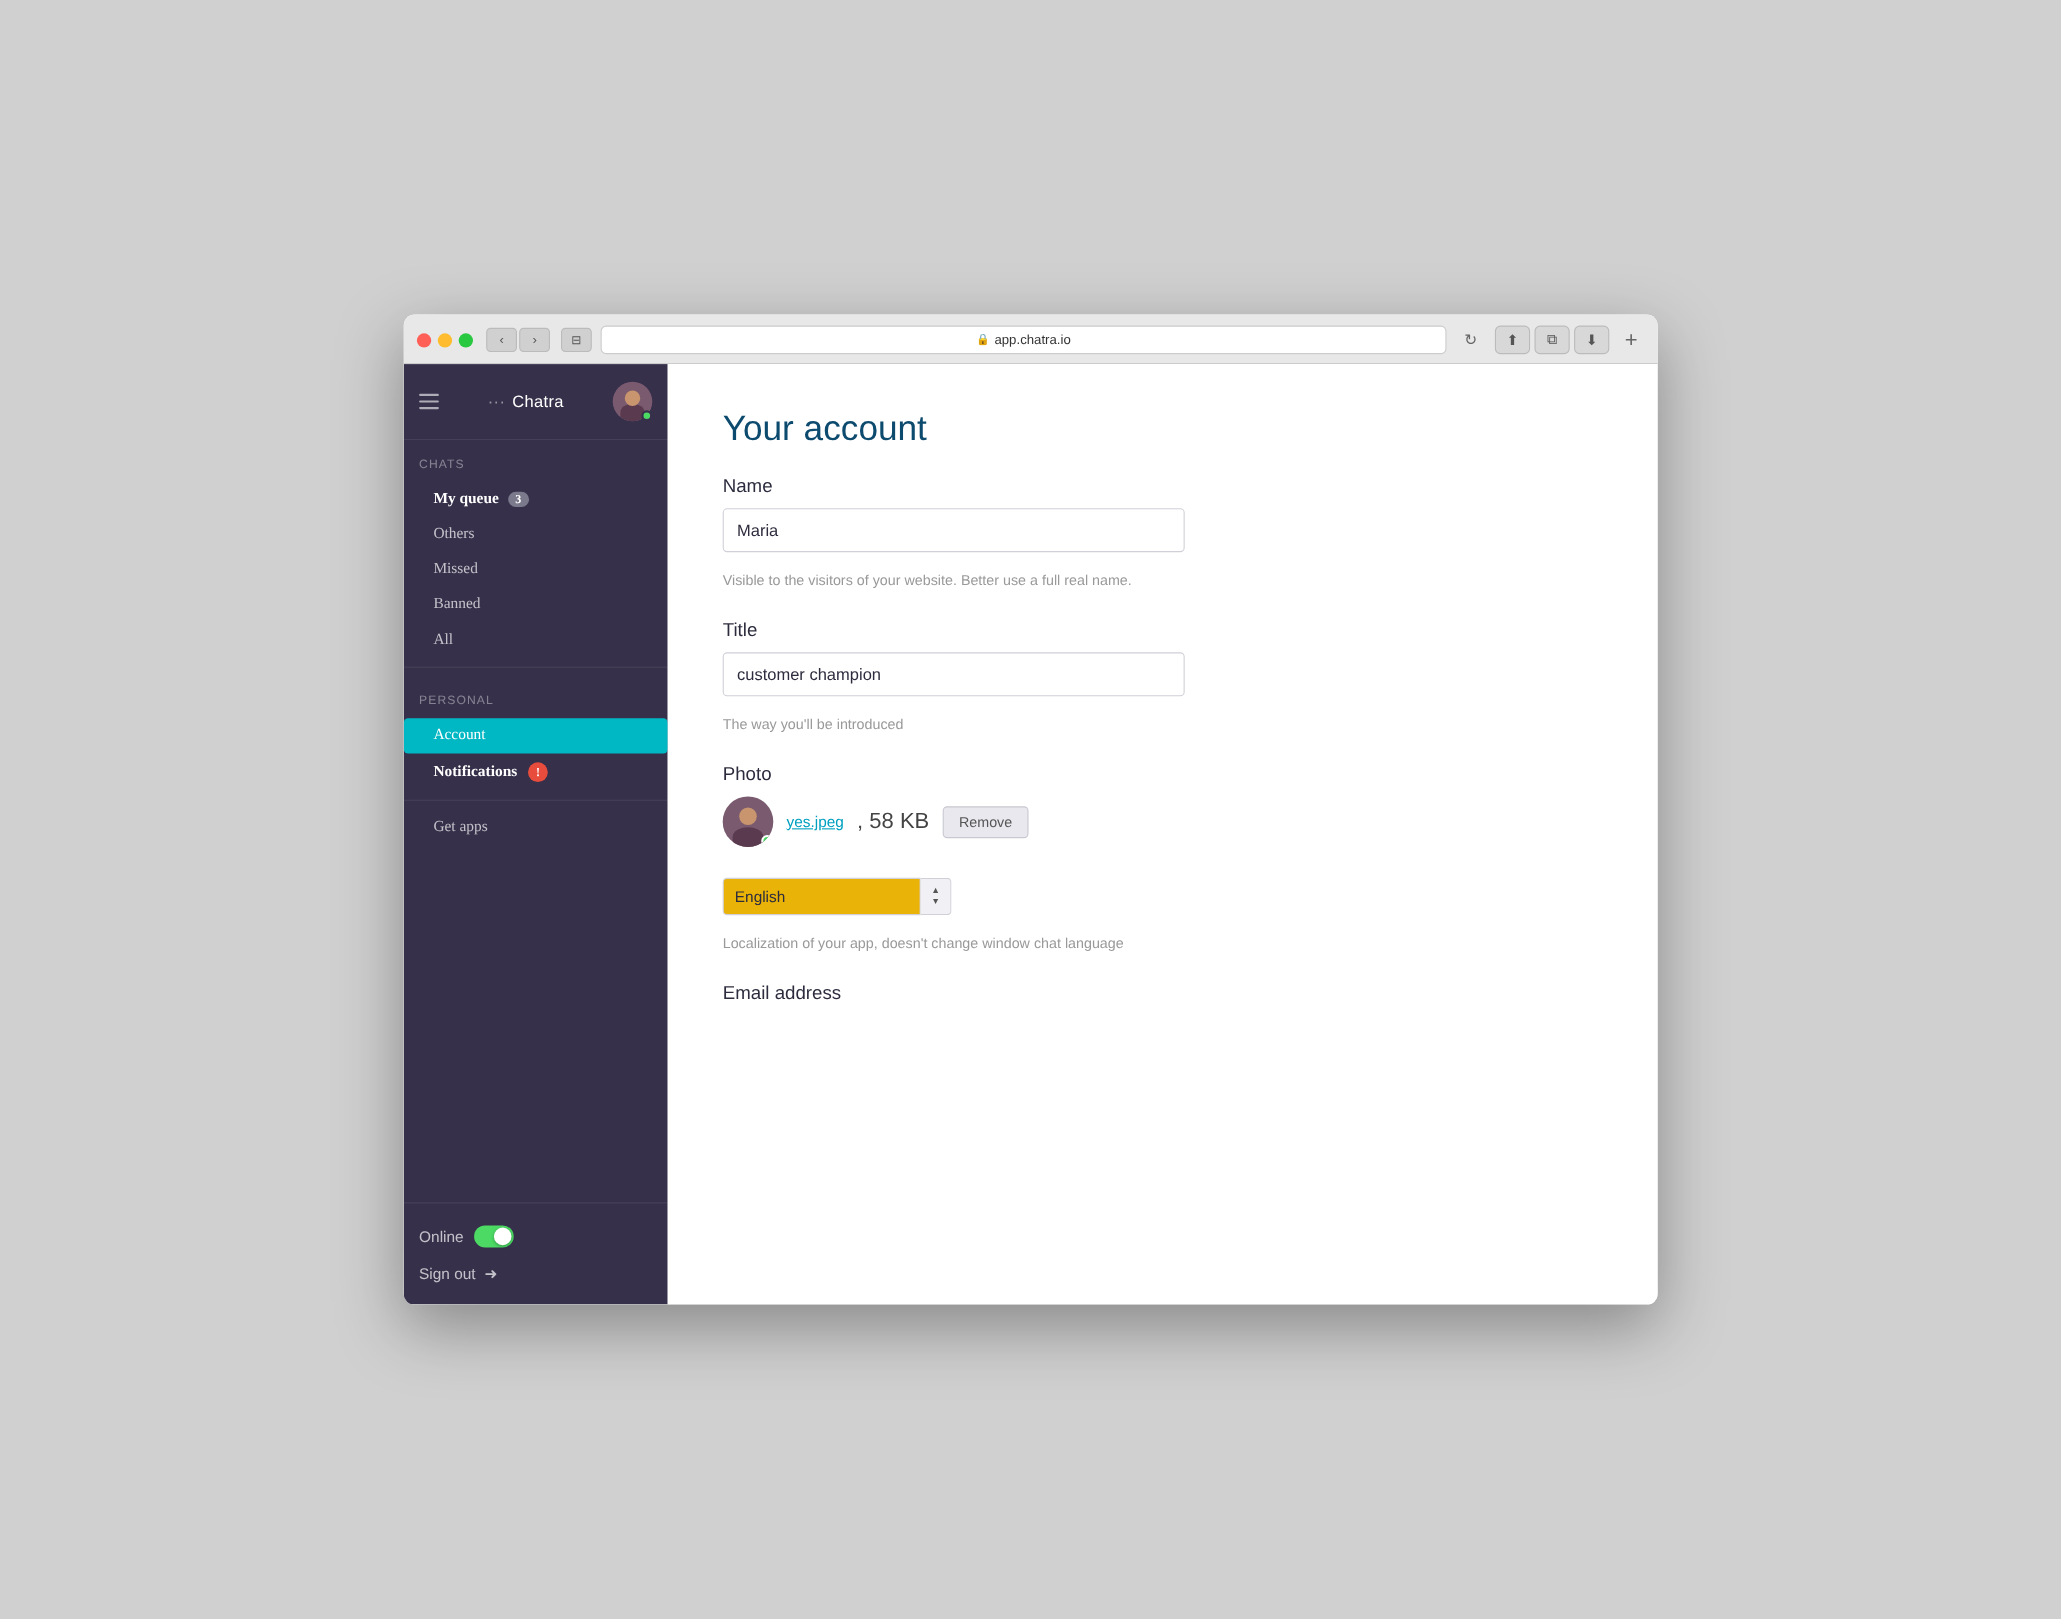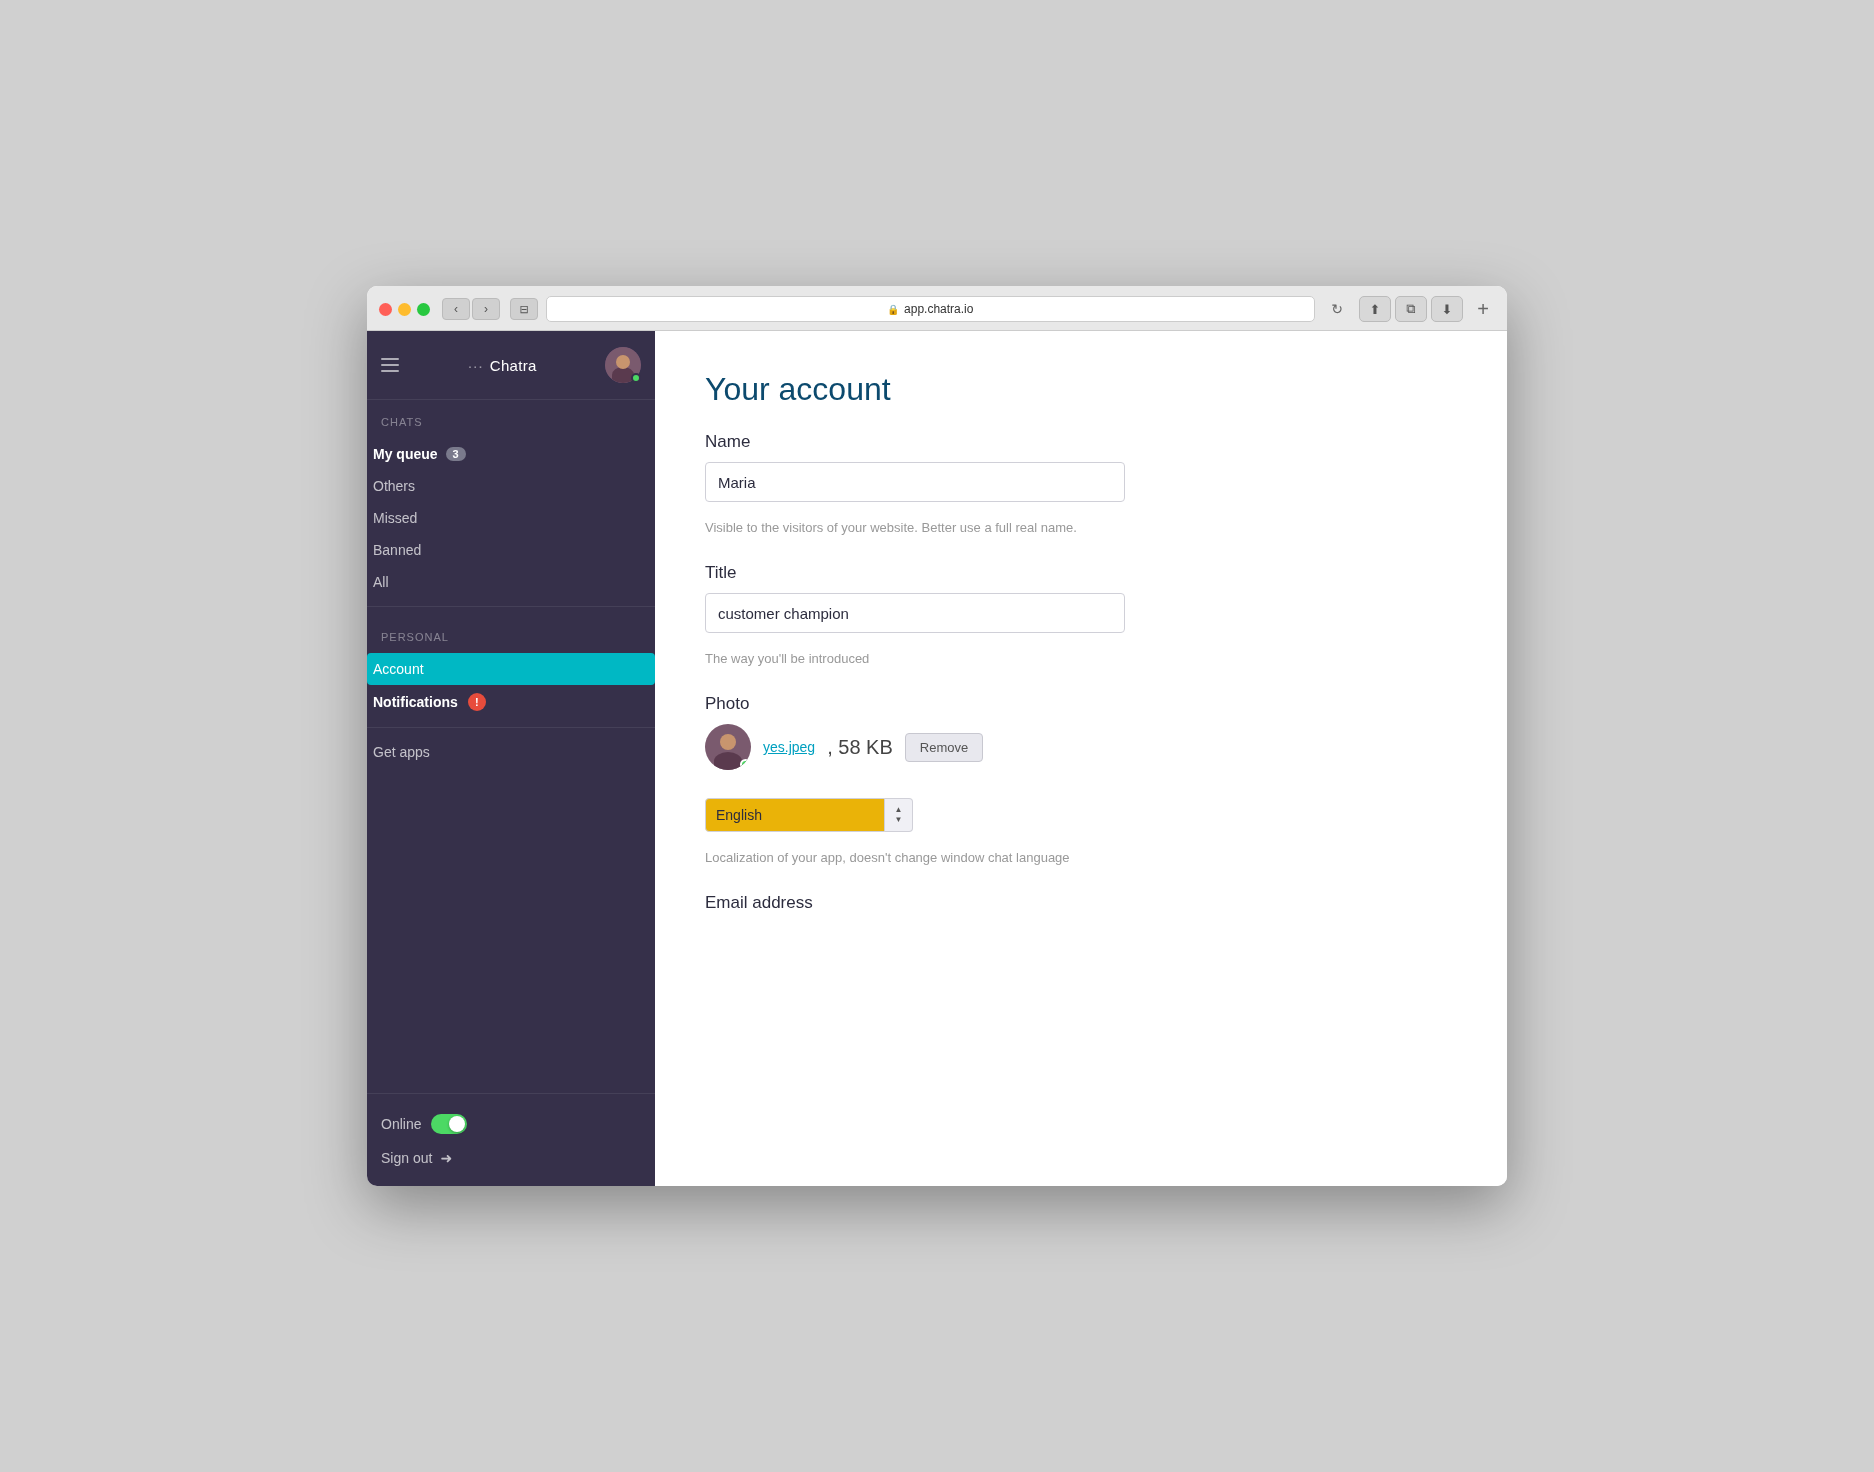--- a/index.html
+++ b/index.html
@@ -138,21 +138,21 @@
 
     
     .app-body {
       display: flex;
       flex: 1;
       overflow: hidden;
     }
 
     
     .sidebar {
-      width: 288px;
+      width: 240px;
       background: #36304a;
       display: flex;
       flex-direction: column;
       flex-shrink: 0;
       color: #fff;
     }
 
     .sidebar-header {
       padding: 16px 14px;
       display: flex;
@@ -237,29 +237,30 @@
     }
     .sidebar-section-label {
       font-size: 11px;
       color: rgba(255,255,255,0.4);
       letter-spacing: 1px;
       text-transform: uppercase;
       margin-bottom: 6px;
     }
 
     .sidebar-item {
-      padding: 8px 6px;
+      padding: 8px 27px;
       display: flex;
       align-items: center;
       gap: 8px;
       cursor: pointer;
       border-radius: 4px;
       font-size: 14px;
       color: rgba(255,255,255,0.7);
       transition: background 0.15s;
+      font-family: Liberation Serif, serif;
     }
     .sidebar-item.active {
       background: #00b8c4;
       color: #fff;
     }
     .sidebar-item.bold { font-weight: 700; color: #fff; }
 
     .badge {
       background: #7a7a8c;
       color: #fff;

